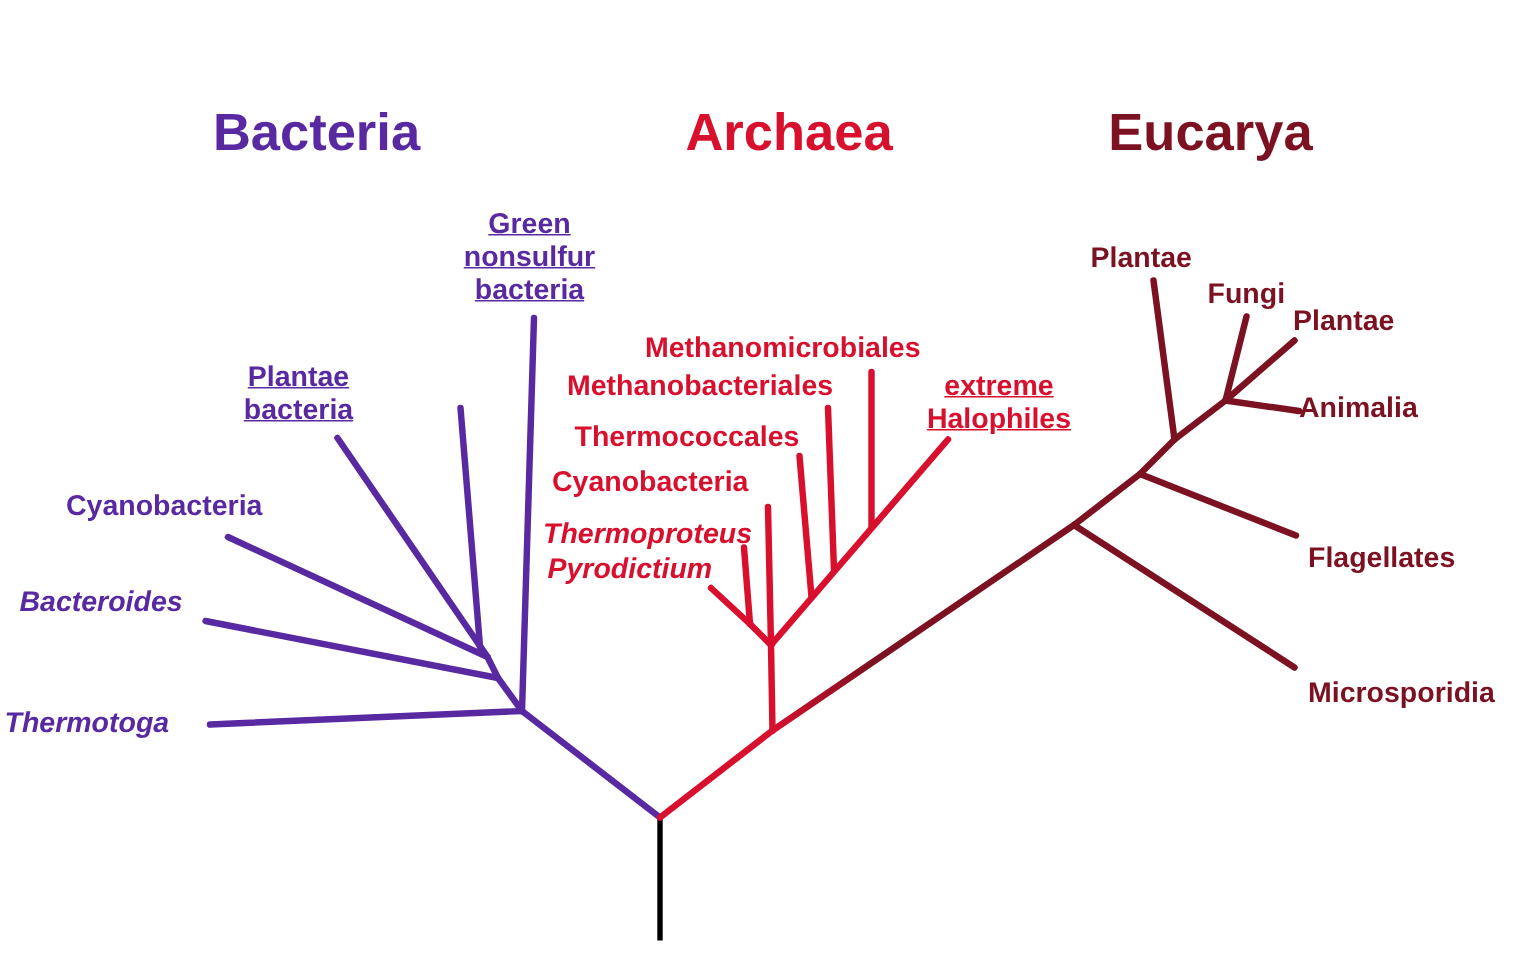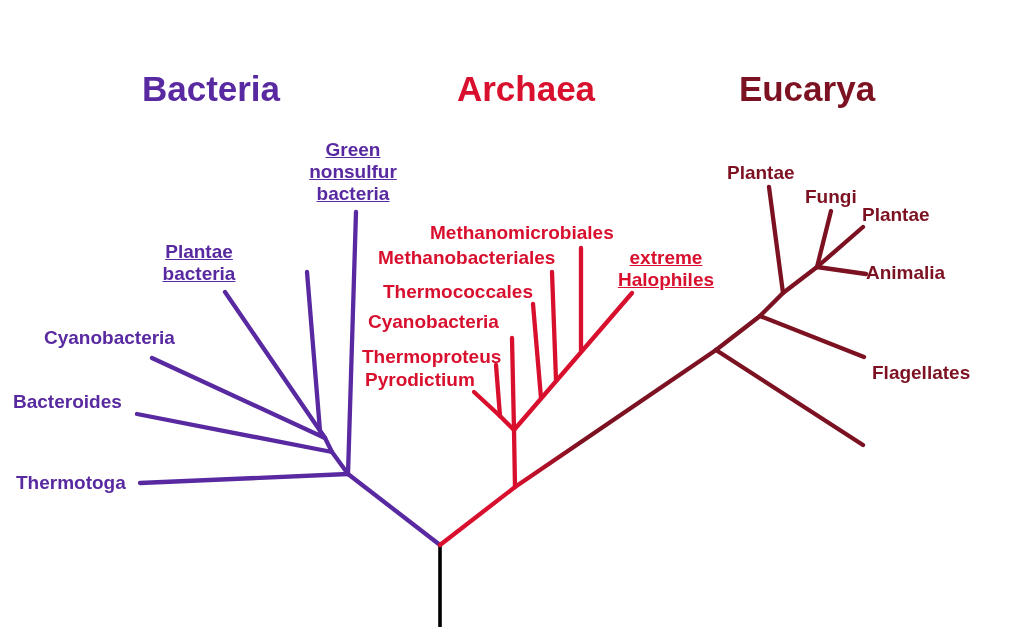--- a/index.html
+++ b/index.html
@@ -10,21 +10,21 @@
   .stage svg{position:absolute;left:0;top:0;}
   .lbl{
     position:absolute;font-weight:bold;font-size:19px;line-height:22px;
     white-space:pre-line;
   }
   .hdr{
     position:absolute;font-weight:bold;font-size:35px;line-height:38px;
     width:260px;text-align:center;
   }
   .center{text-align:center;width:200px;text-decoration:underline;}
-  .ital{}
+  .ital{font-style:italic;}
   .purple{color:#5829a0;}
   .red{color:#d8102e;}
   .darkred{color:#7c1121;}
 </style>
 </head>
 <body>
 
 <div class="stage">
 
   <svg width="1024" height="639" viewBox="0 0 1024 639">
@@ -78,30 +78,31 @@
   <div class="hdr darkred" style="left:677px;top:70px">Eucarya</div>
   <div class="hdr red" style="left:396px;top:70px">Archaea</div>
 
   <div class="lbl purple center" style="left:253px;top:139px">Green
 nonsulfur
 bacteria</div>
   <div class="lbl purple center" style="left:99px;top:241px">Plantae
 bacteria</div>
   <div class="lbl purple" style="left:44px;top:327px">Cyanobacteria</div>
   <div class="lbl purple ital" style="left:13px;top:391px">Bacteroides</div>
-  <div class="lbl purple ital" style="left:16px;top:472px">Thermotoga</div>
+  <div class="lbl purple ital" style="left:3px;top:472px">Thermotoga</div>
 
   <div class="lbl red" style="left:378px;top:247px">Methanobacteriales</div>
   <div class="lbl red" style="left:430px;top:222px">Methanomicrobiales</div>
   <div class="lbl red" style="left:383px;top:281px">Thermococcales</div>
   <div class="lbl red" style="left:368px;top:311px">Cyanobacteria</div>
   <div class="lbl red ital" style="left:362px;top:346px">Thermoproteus</div>
   <div class="lbl red ital" style="left:365px;top:369px">Pyrodictium</div>
   <div class="lbl red center" style="left:566px;top:247px">extreme
 Halophiles</div>
 
   <div class="lbl darkred" style="left:727px;top:162px">Plantae</div>
   <div class="lbl darkred" style="left:805px;top:186px">Fungi</div>
   <div class="lbl darkred" style="left:862px;top:204px">Plantae</div>
   <div class="lbl darkred" style="left:866px;top:262px">Animalia</div>
   <div class="lbl darkred" style="left:872px;top:362px">Flagellates</div>
+  <div class="lbl darkred" style="left:872px;top:452px">Microsporidia</div>
 
 </div>
 
 </body></html>

